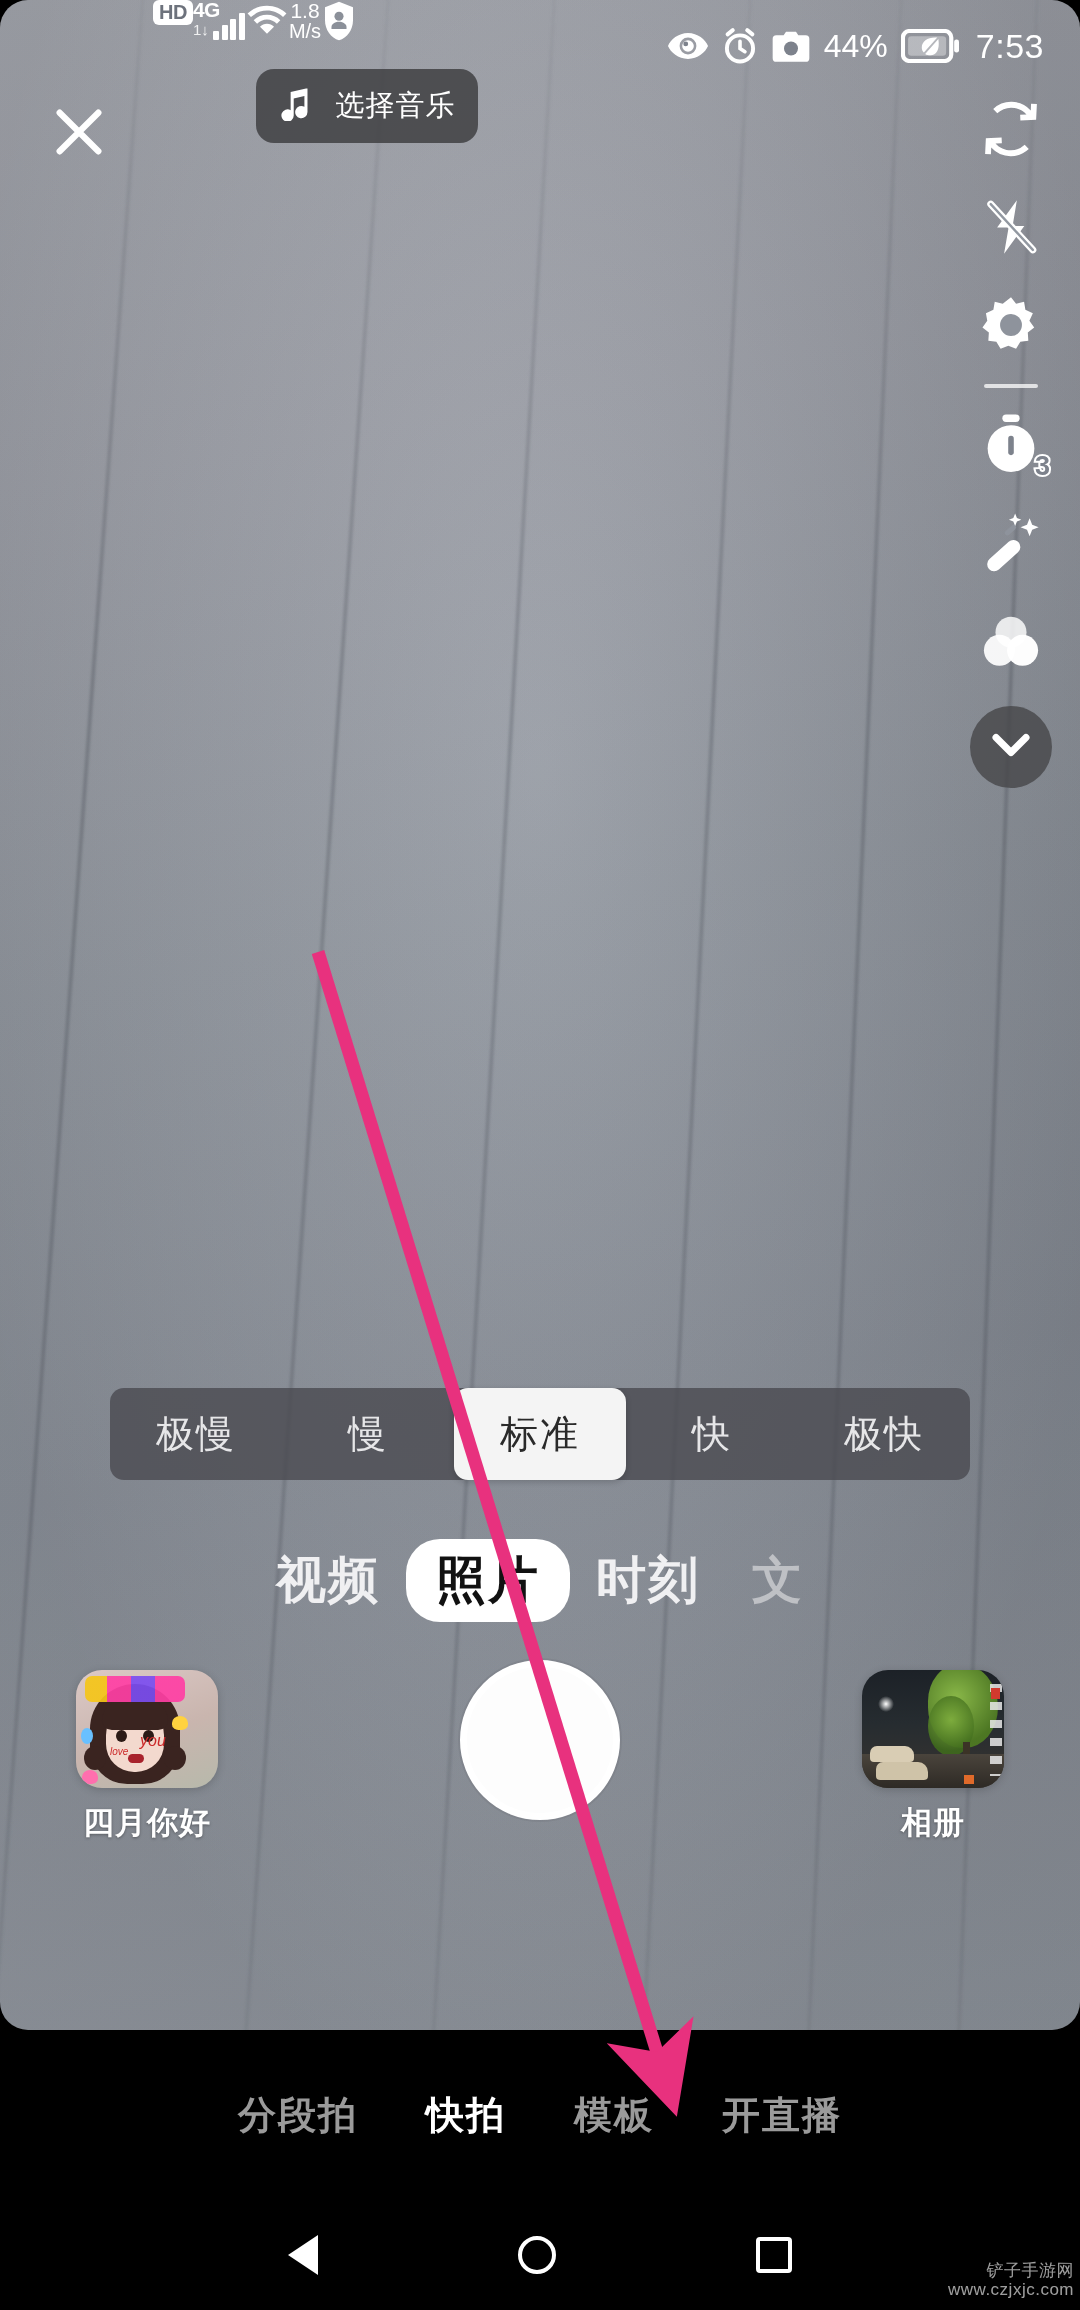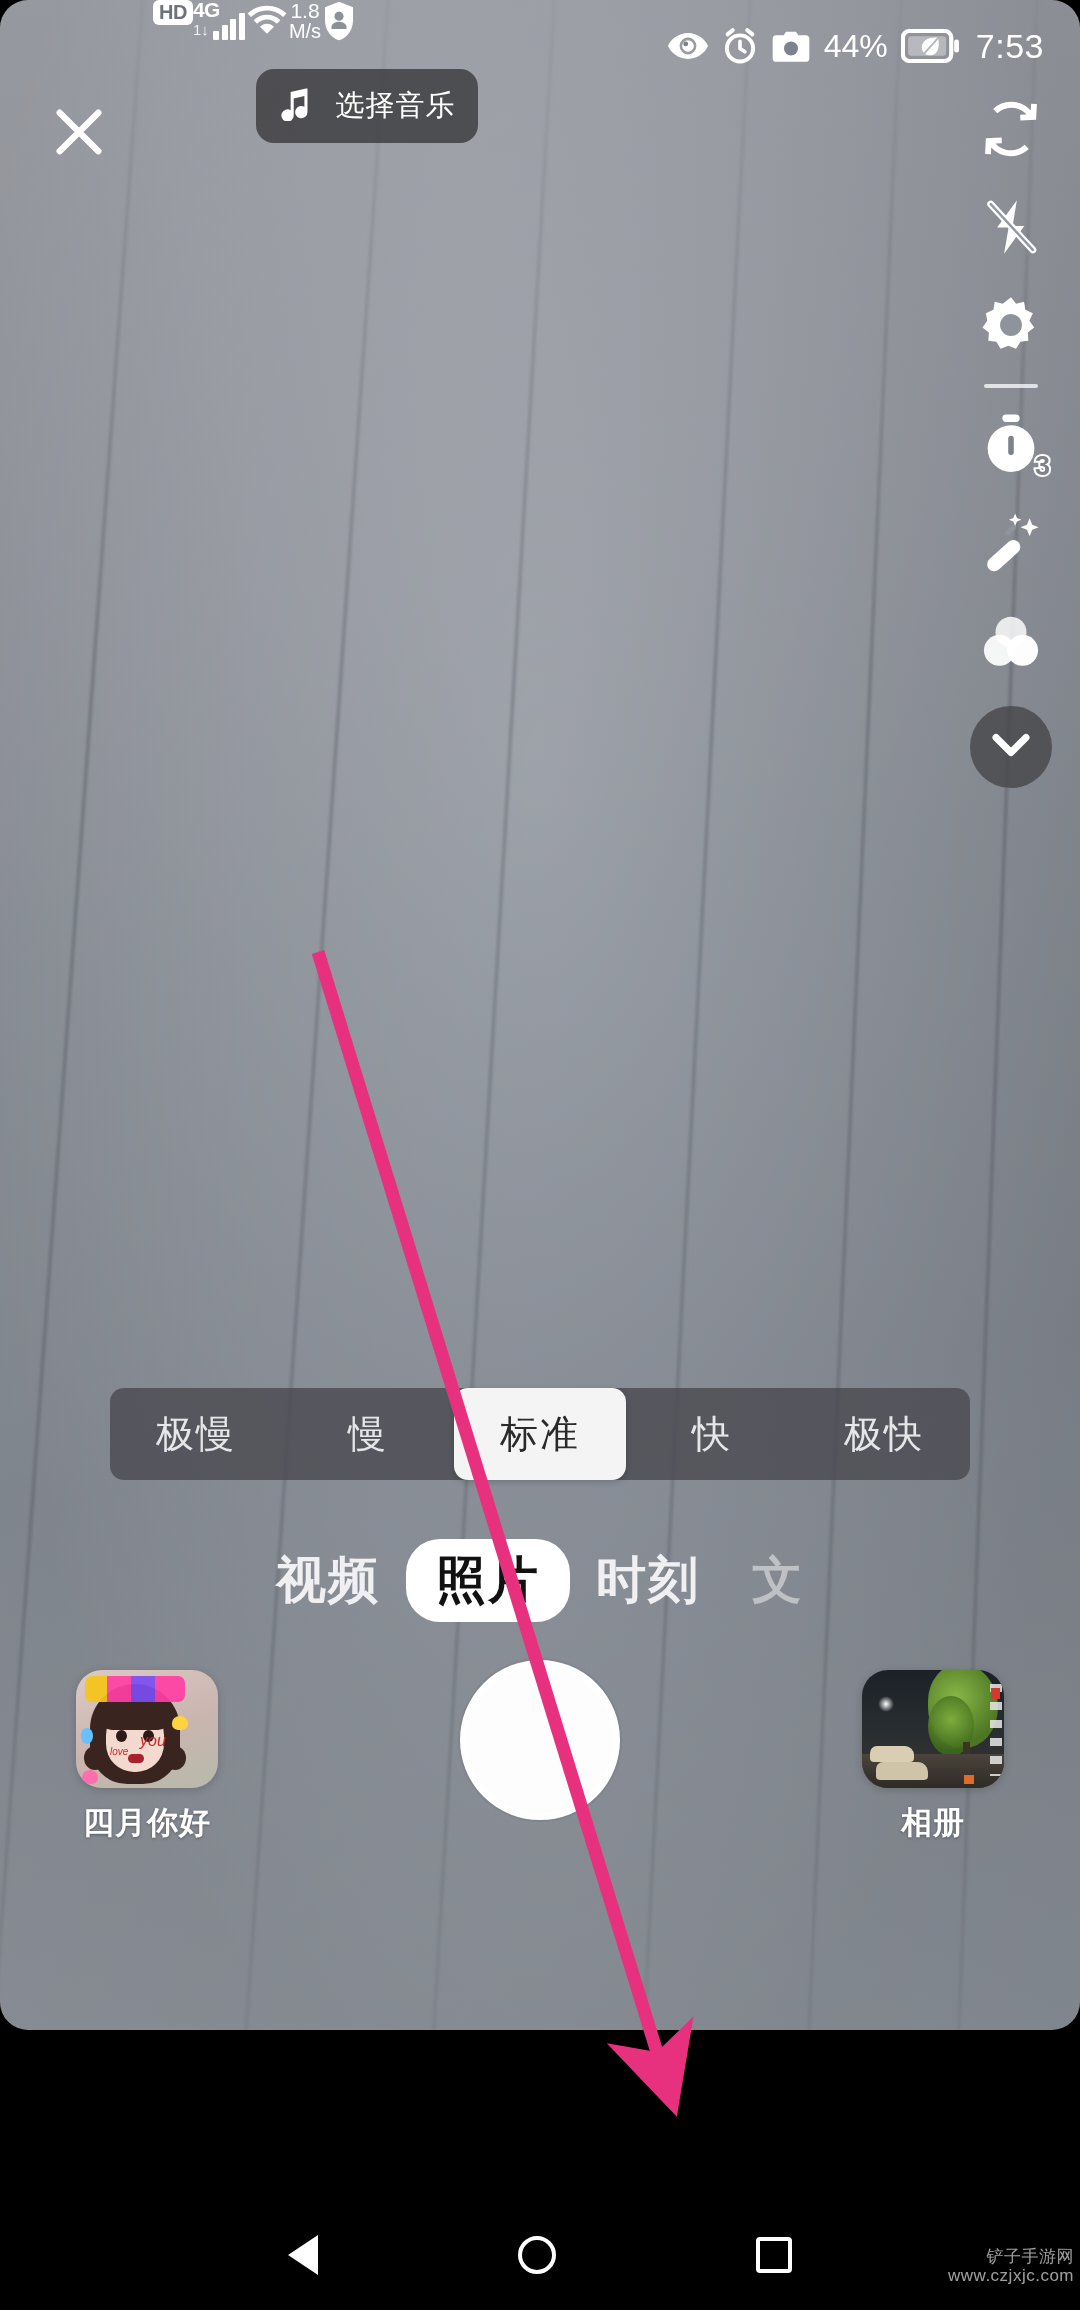--- a/index.html
+++ b/index.html
@@ -181,21 +181,21 @@
     background:#000; display:flex; align-items:center; justify-content:center; gap:200px; }
   .sys-back { width:0; height:0; border-top:20px solid transparent; border-bottom:20px solid transparent;
     border-right:30px solid #fff; }
   .sys-home { width:38px; height:38px; border:4px solid #fff; border-radius:50%; }
   .sys-rec { width:36px; height:36px; border:4px solid #fff; border-radius:4px; }
 
   
   #arrow { position:absolute; left:0; top:0; width:1080px; height:2310px; pointer-events:none; }
 
   
-  #watermark { position:absolute; right:6px; bottom:24px; font-size:17px;
+  #watermark { position:absolute; right:6px; bottom:10px; font-size:17px;
     color:rgba(255,255,255,0.62); letter-spacing:0.5px; text-align:right; line-height:1.15; }
 </style>
 </head>
 <body>
 
 <div id="screen">
 
   <div id="viewfinder">
     <div class="seam s1"></div>
     <div class="seam s2"></div>
@@ -415,20 +415,26 @@
         <div class="gl-car"></div>
         <div class="gl-car2"></div>
         <div class="gl-strip"></div>
         <div class="gl-red"></div>
         <div class="gl-or"></div>
       </div>
       <div class="side-label">相册</div>
     </div>
   </div>
 
+  <div id="bottomnav">
+    <div class="nav-item">分段拍</div>
+    <div class="nav-item active">快拍</div>
+    <div class="nav-item">模板</div>
+    <div class="nav-item">开直播</div>
+  </div>
 
   <div id="sysnav">
     <div class="sys-back"></div>
     <div class="sys-home"></div>
     <div class="sys-rec"></div>
   </div>
 
   <svg id="arrow">
     <defs>
       <marker id="ah" markerWidth="7" markerHeight="7" refX="2.6" refY="3.5" orient="auto">

